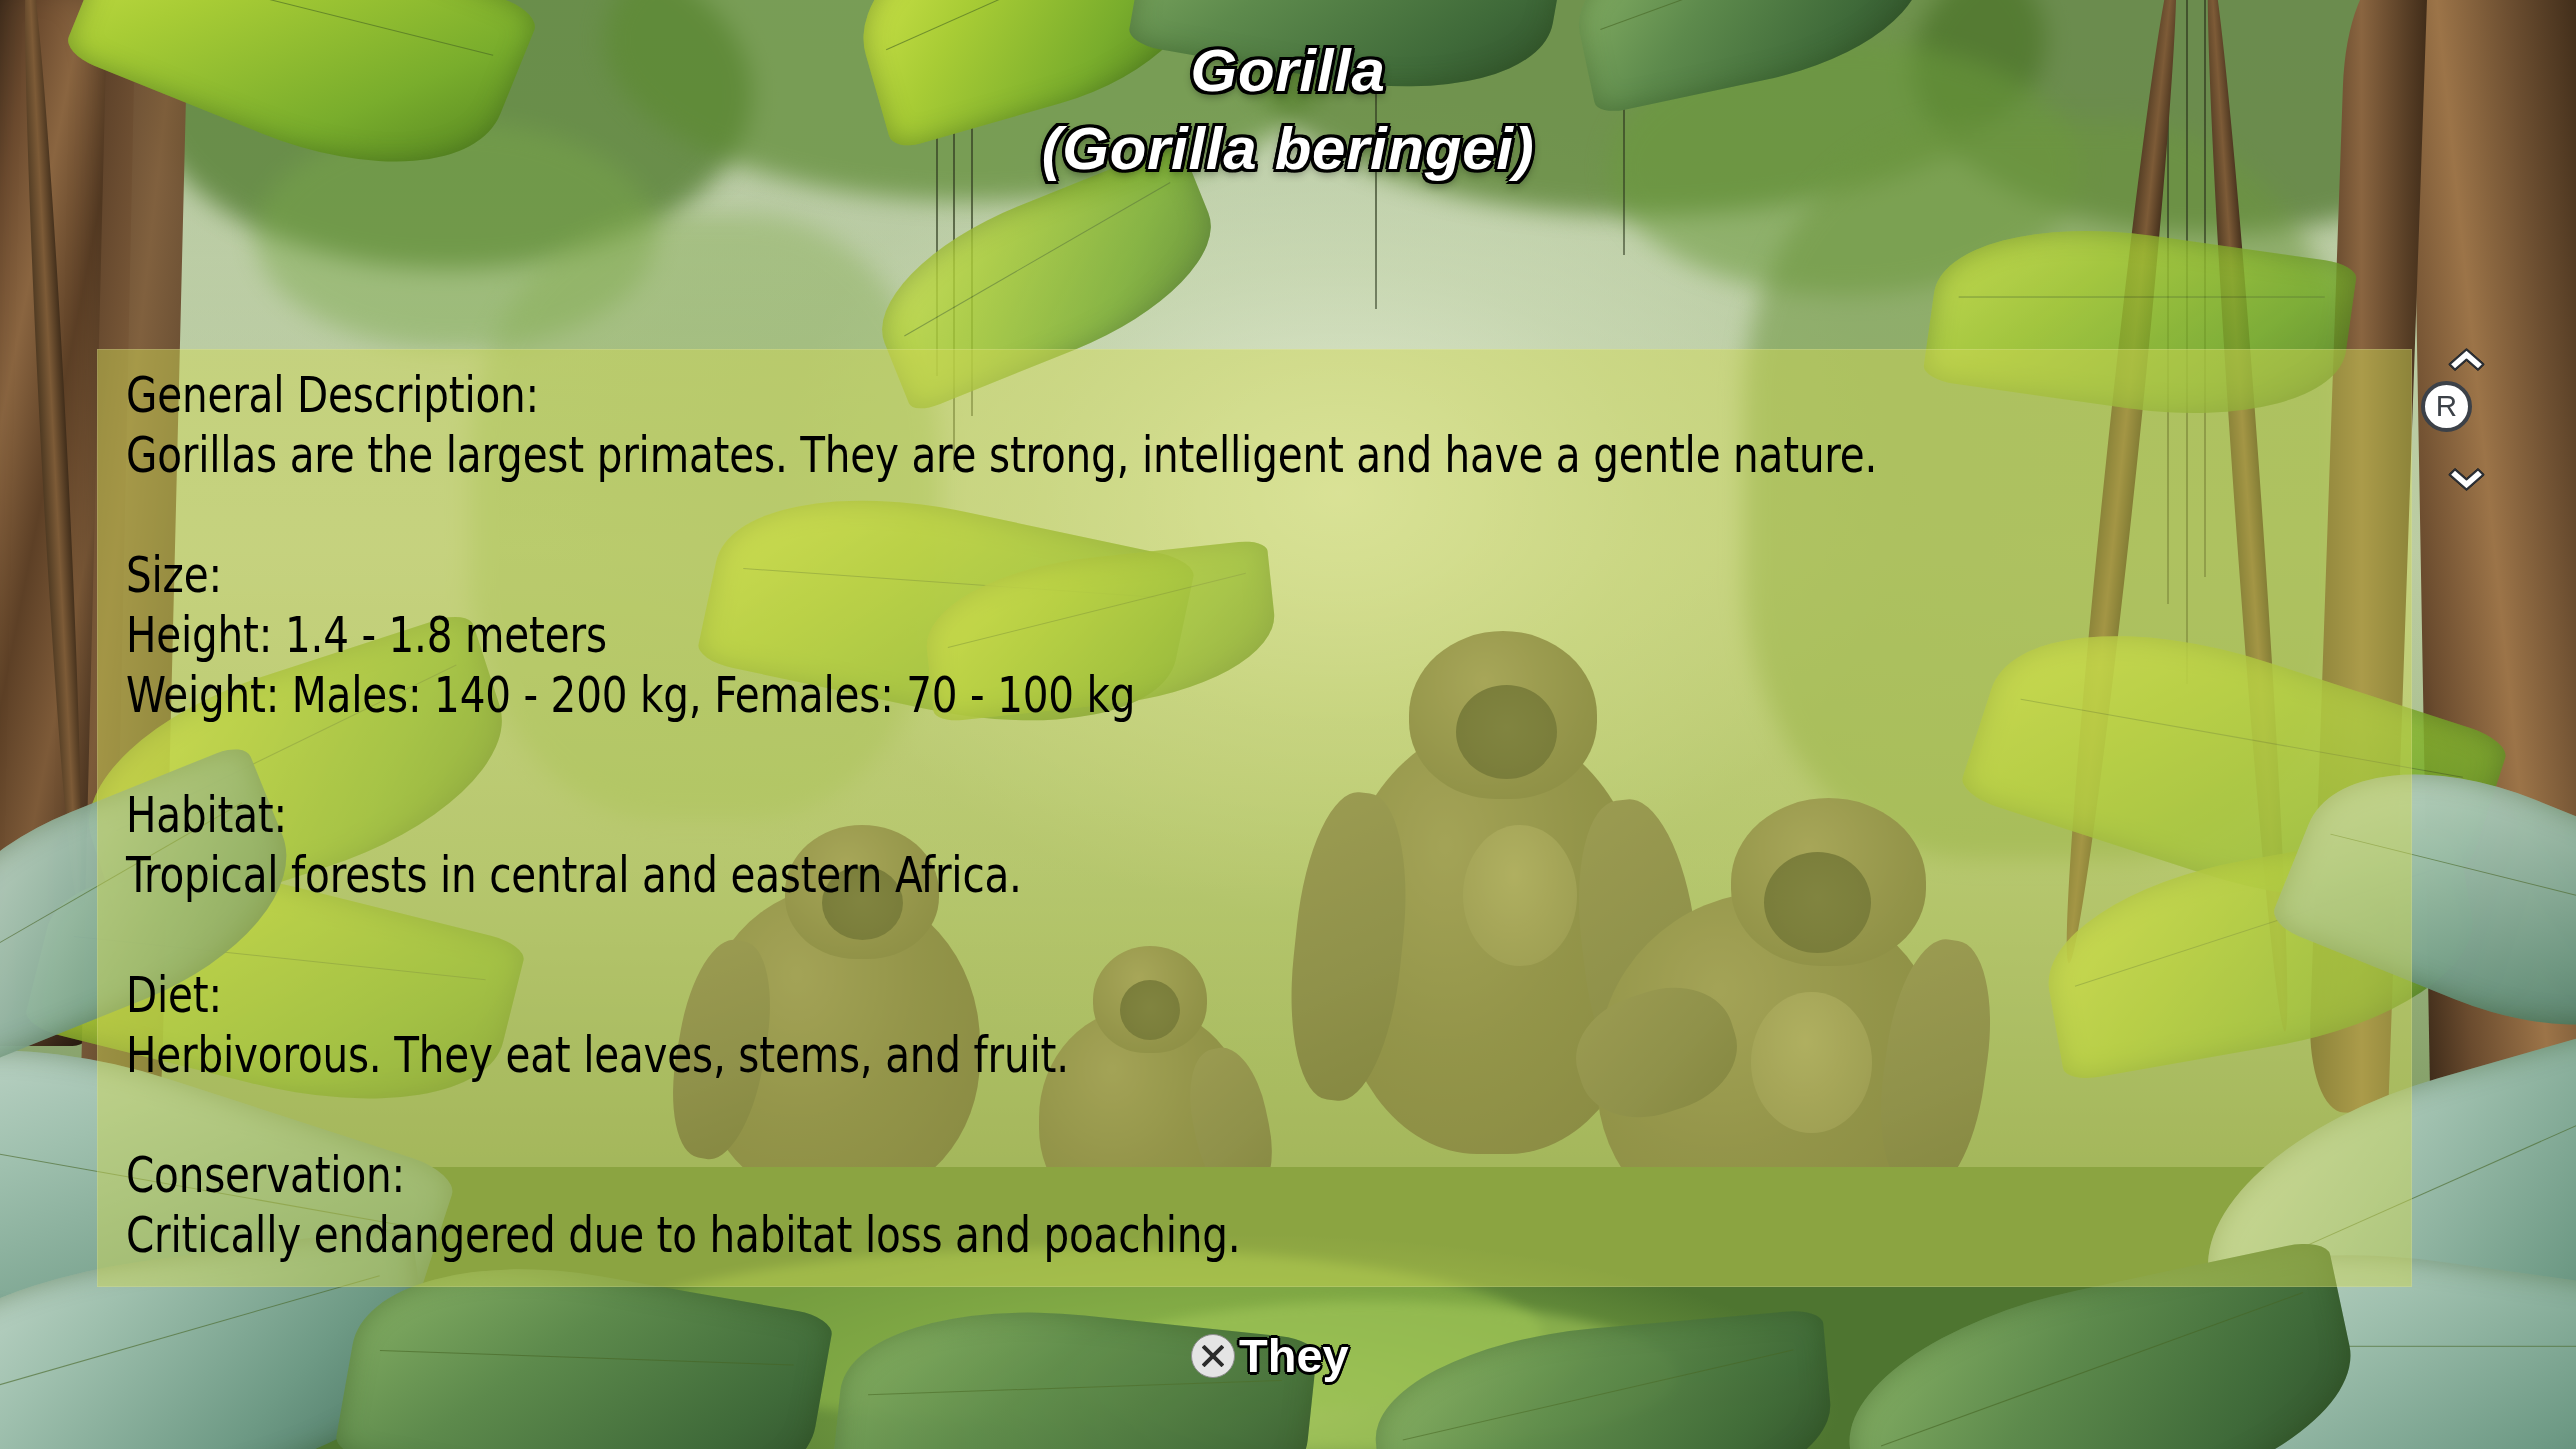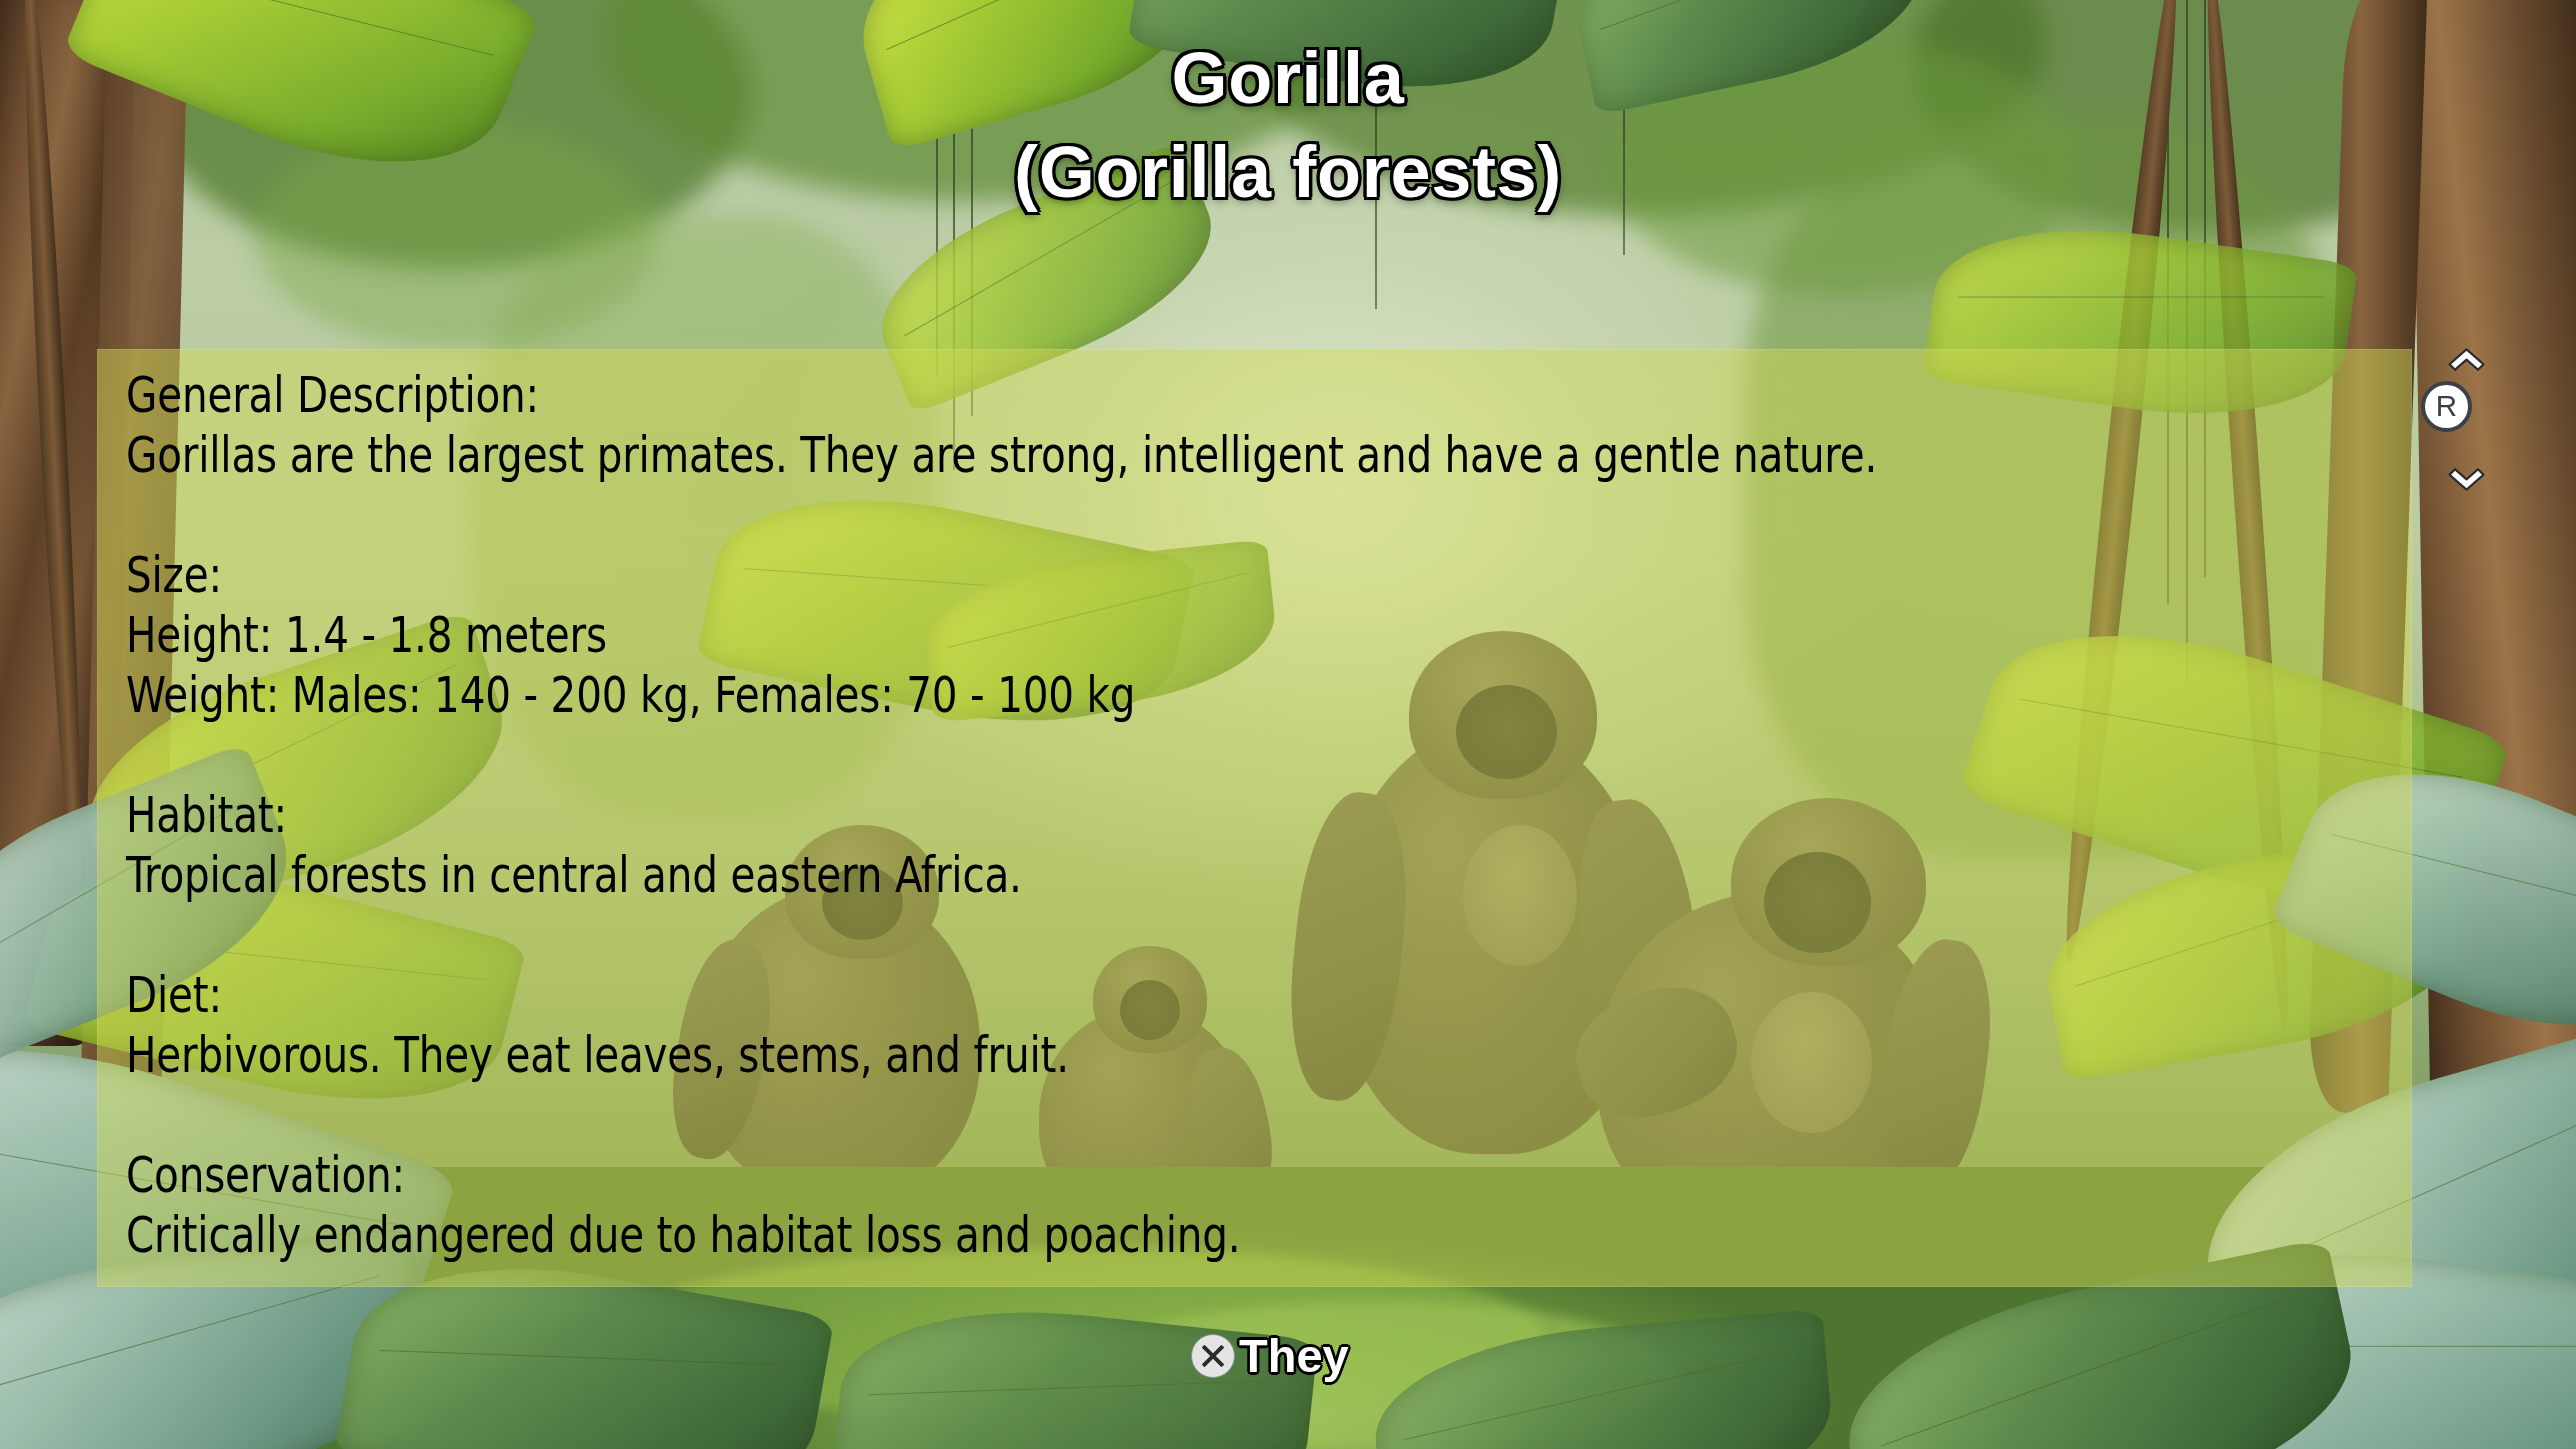--- a/index.html
+++ b/index.html
@@ -165,27 +165,28 @@
   #title-wrap {
     position:absolute; left:0; right:0; top:32px;
     text-align:center;
     pointer-events:none;
   }
   .title-line {
     display:block;
     color:#ffffff;
     font-family:"Liberation Sans","DejaVu Sans",sans-serif;
     font-weight:bold;
-    font-size:72px;
+    font-size:60px;
     line-height:1.30;
     letter-spacing:0.7px;
     text-shadow:
       -2.7px -2.7px 0 #000, 2.7px -2.7px 0 #000, -2.7px 2.7px 0 #000, 2.7px 2.7px 0 #000,
       -3.4px 0 0 #000, 3.4px 0 0 #000, 0 -3.4px 0 #000, 0 3.4px 0 #000,
       0 4px 9.4px rgba(0,0,0,.45);
+    font-style: italic;
   }
 
   
   #exit-button {
     position:absolute;
     left:1191px; top:1332px;
     display:flex; align-items:center; gap:4px;
     cursor:pointer;
   }
   #exit-circle {
@@ -330,21 +331,21 @@
     <div class="leaf leaf-teal" style="left:2200px;top:1073px;width:550px;height:268px;transform:rotate(-16deg);"></div>
     <div class="leaf leaf-teal" style="left:2133px;top:1261px;width:590px;height:241px;transform:rotate(8deg);"></div>
     <div class="leaf leaf-teal" style="left:2294px;top:792px;width:402px;height:215px;transform:rotate(22deg);opacity:.95;"></div>
     <div class="leaf leaf-dark" style="left:1845px;top:1288px;width:510px;height:221px;transform:rotate(-12deg);"></div>
     <div class="leaf leaf-dark" style="left:839px;top:1315px;width:470px;height:201px;transform:rotate(6deg);opacity:.9;"></div>
     <div class="leaf leaf-dark" style="left:1375px;top:1328px;width:456px;height:188px;transform:rotate(-5deg);opacity:.9;"></div>
   </div>
 
   <div id="title-wrap">
     <span class="title-line">Gorilla</span>
-    <span class="title-line">(Gorilla forests)</span>
+    <span class="title-line">(Gorilla beringei)</span>
   </div>
 
   <div id="info-panel">
     <div id="info-text">General Description:
 Gorillas are the largest primates. They are strong, intelligent and have a gentle nature.
 
 Size:
 Height: 1.4 - 1.8 meters
 Weight: Males: 140 - 200 kg, Females: 70 - 100 kg
 

